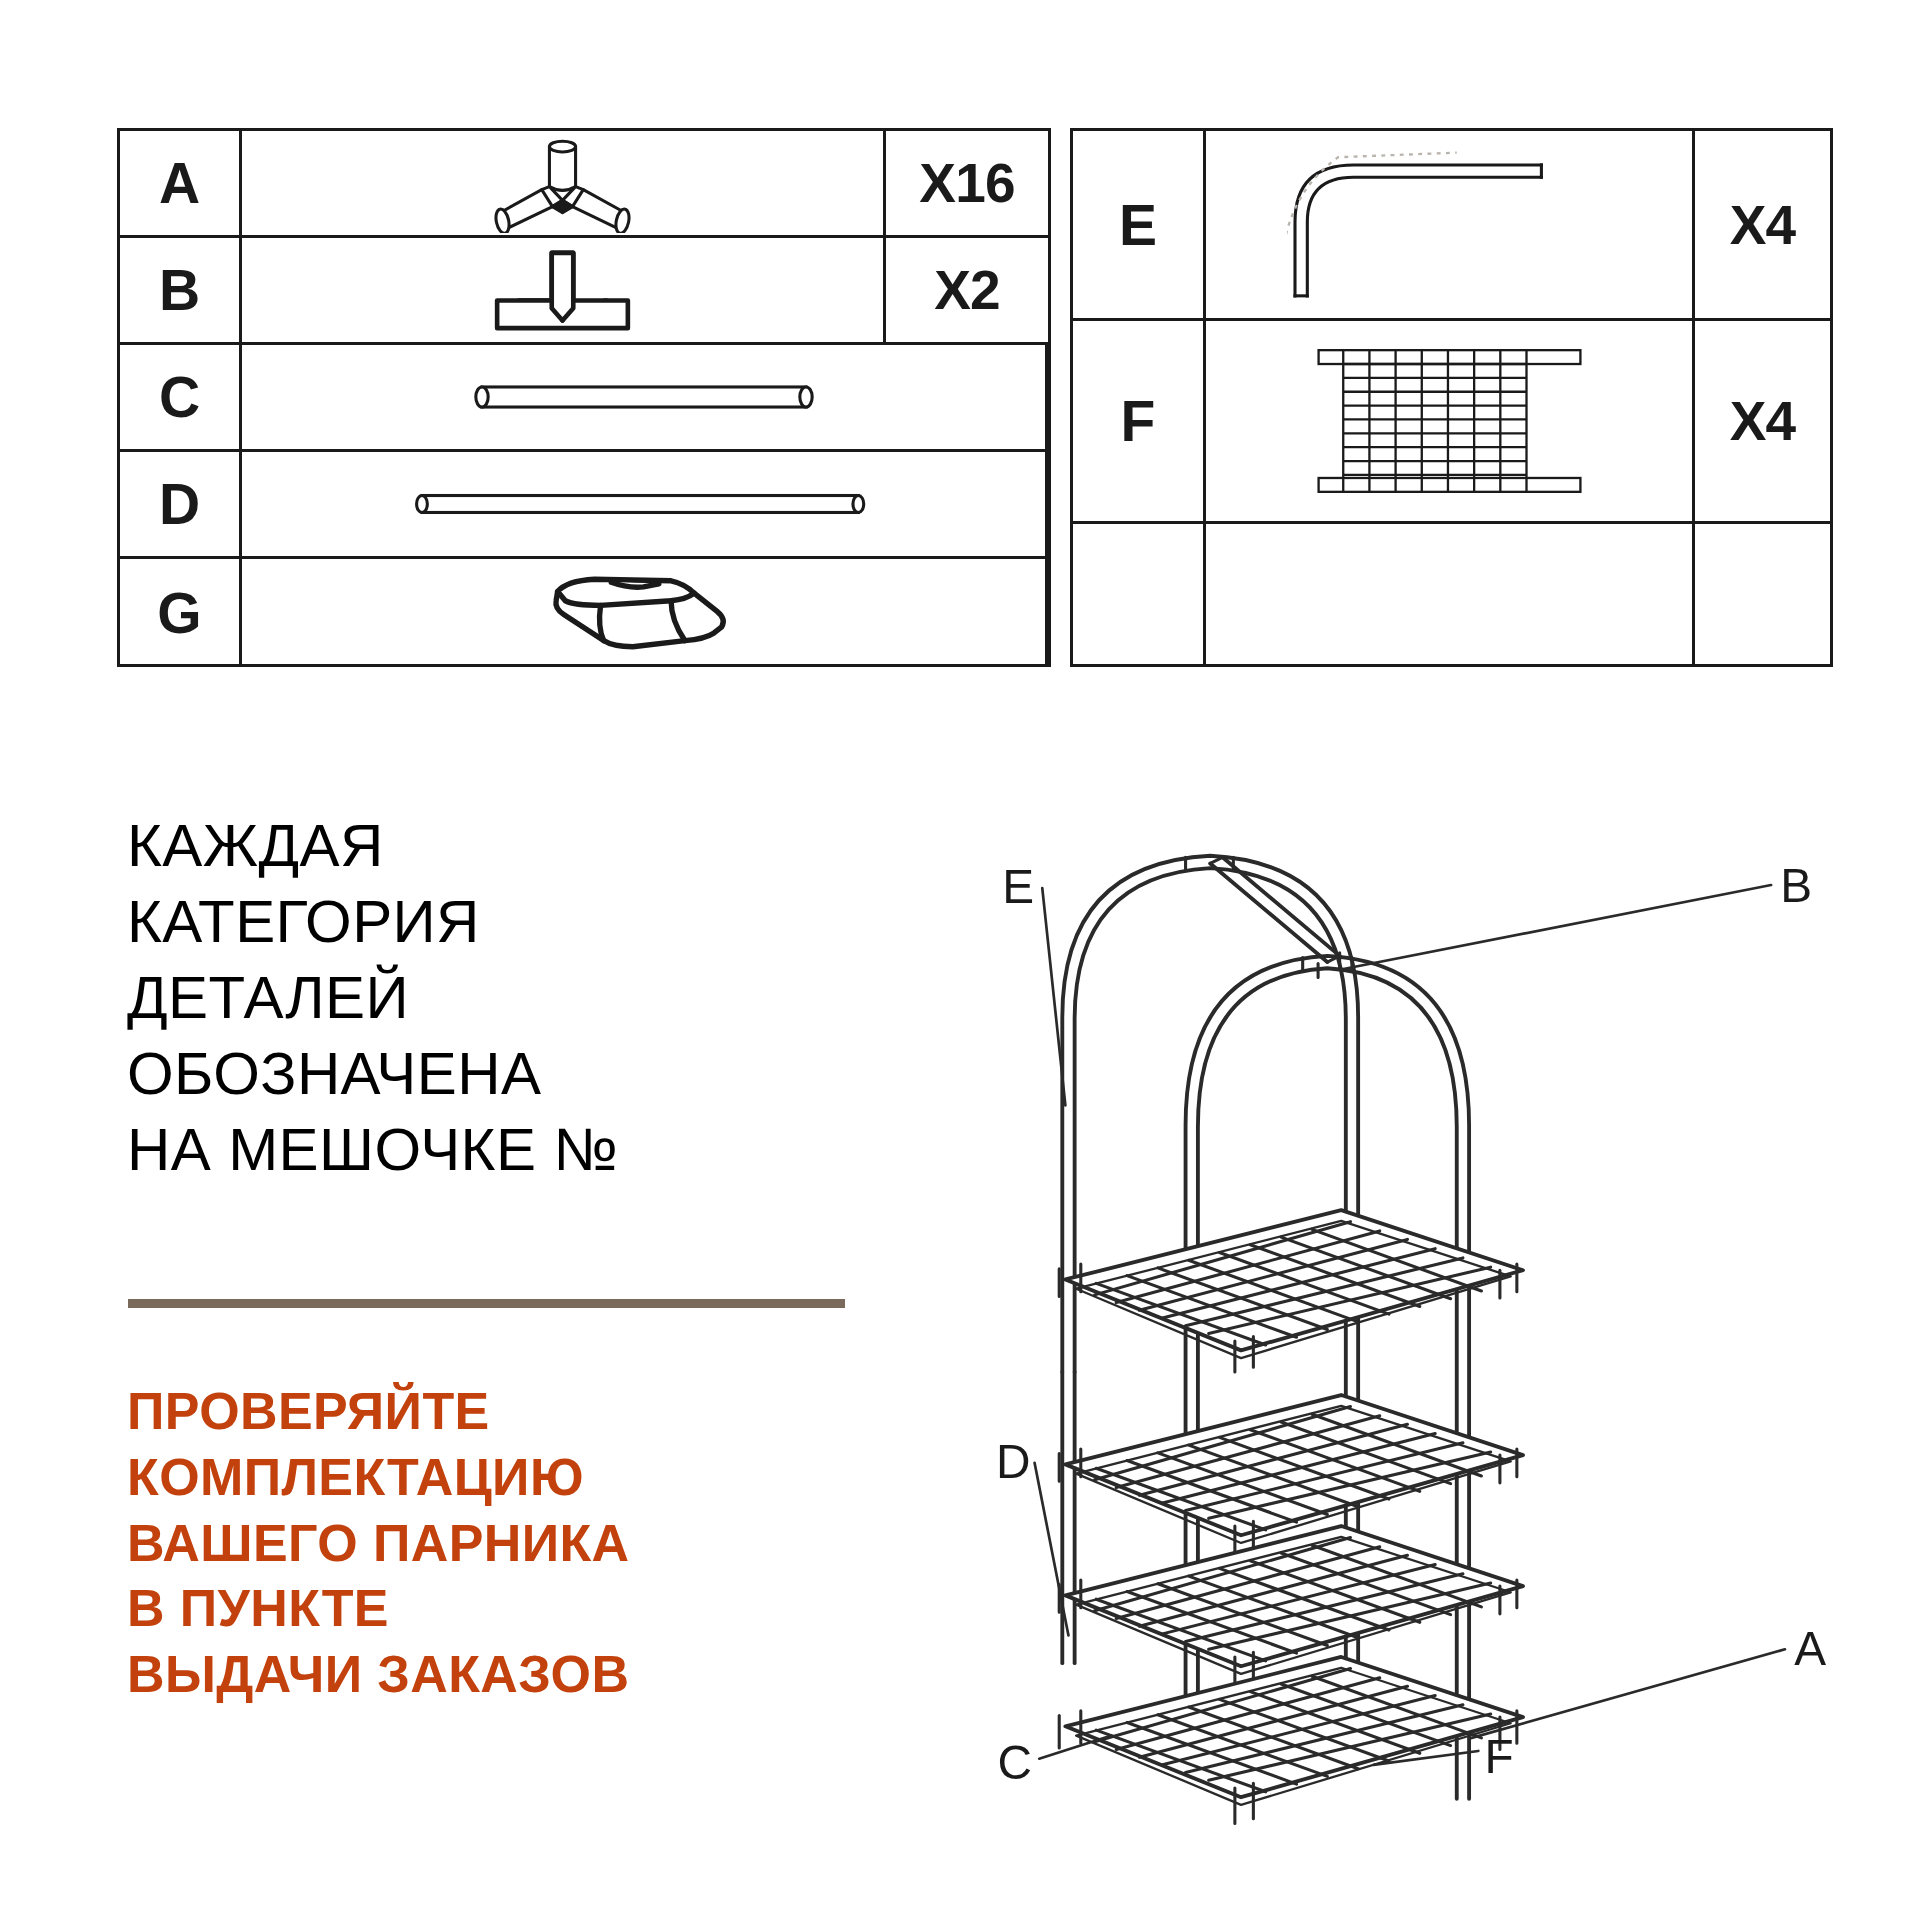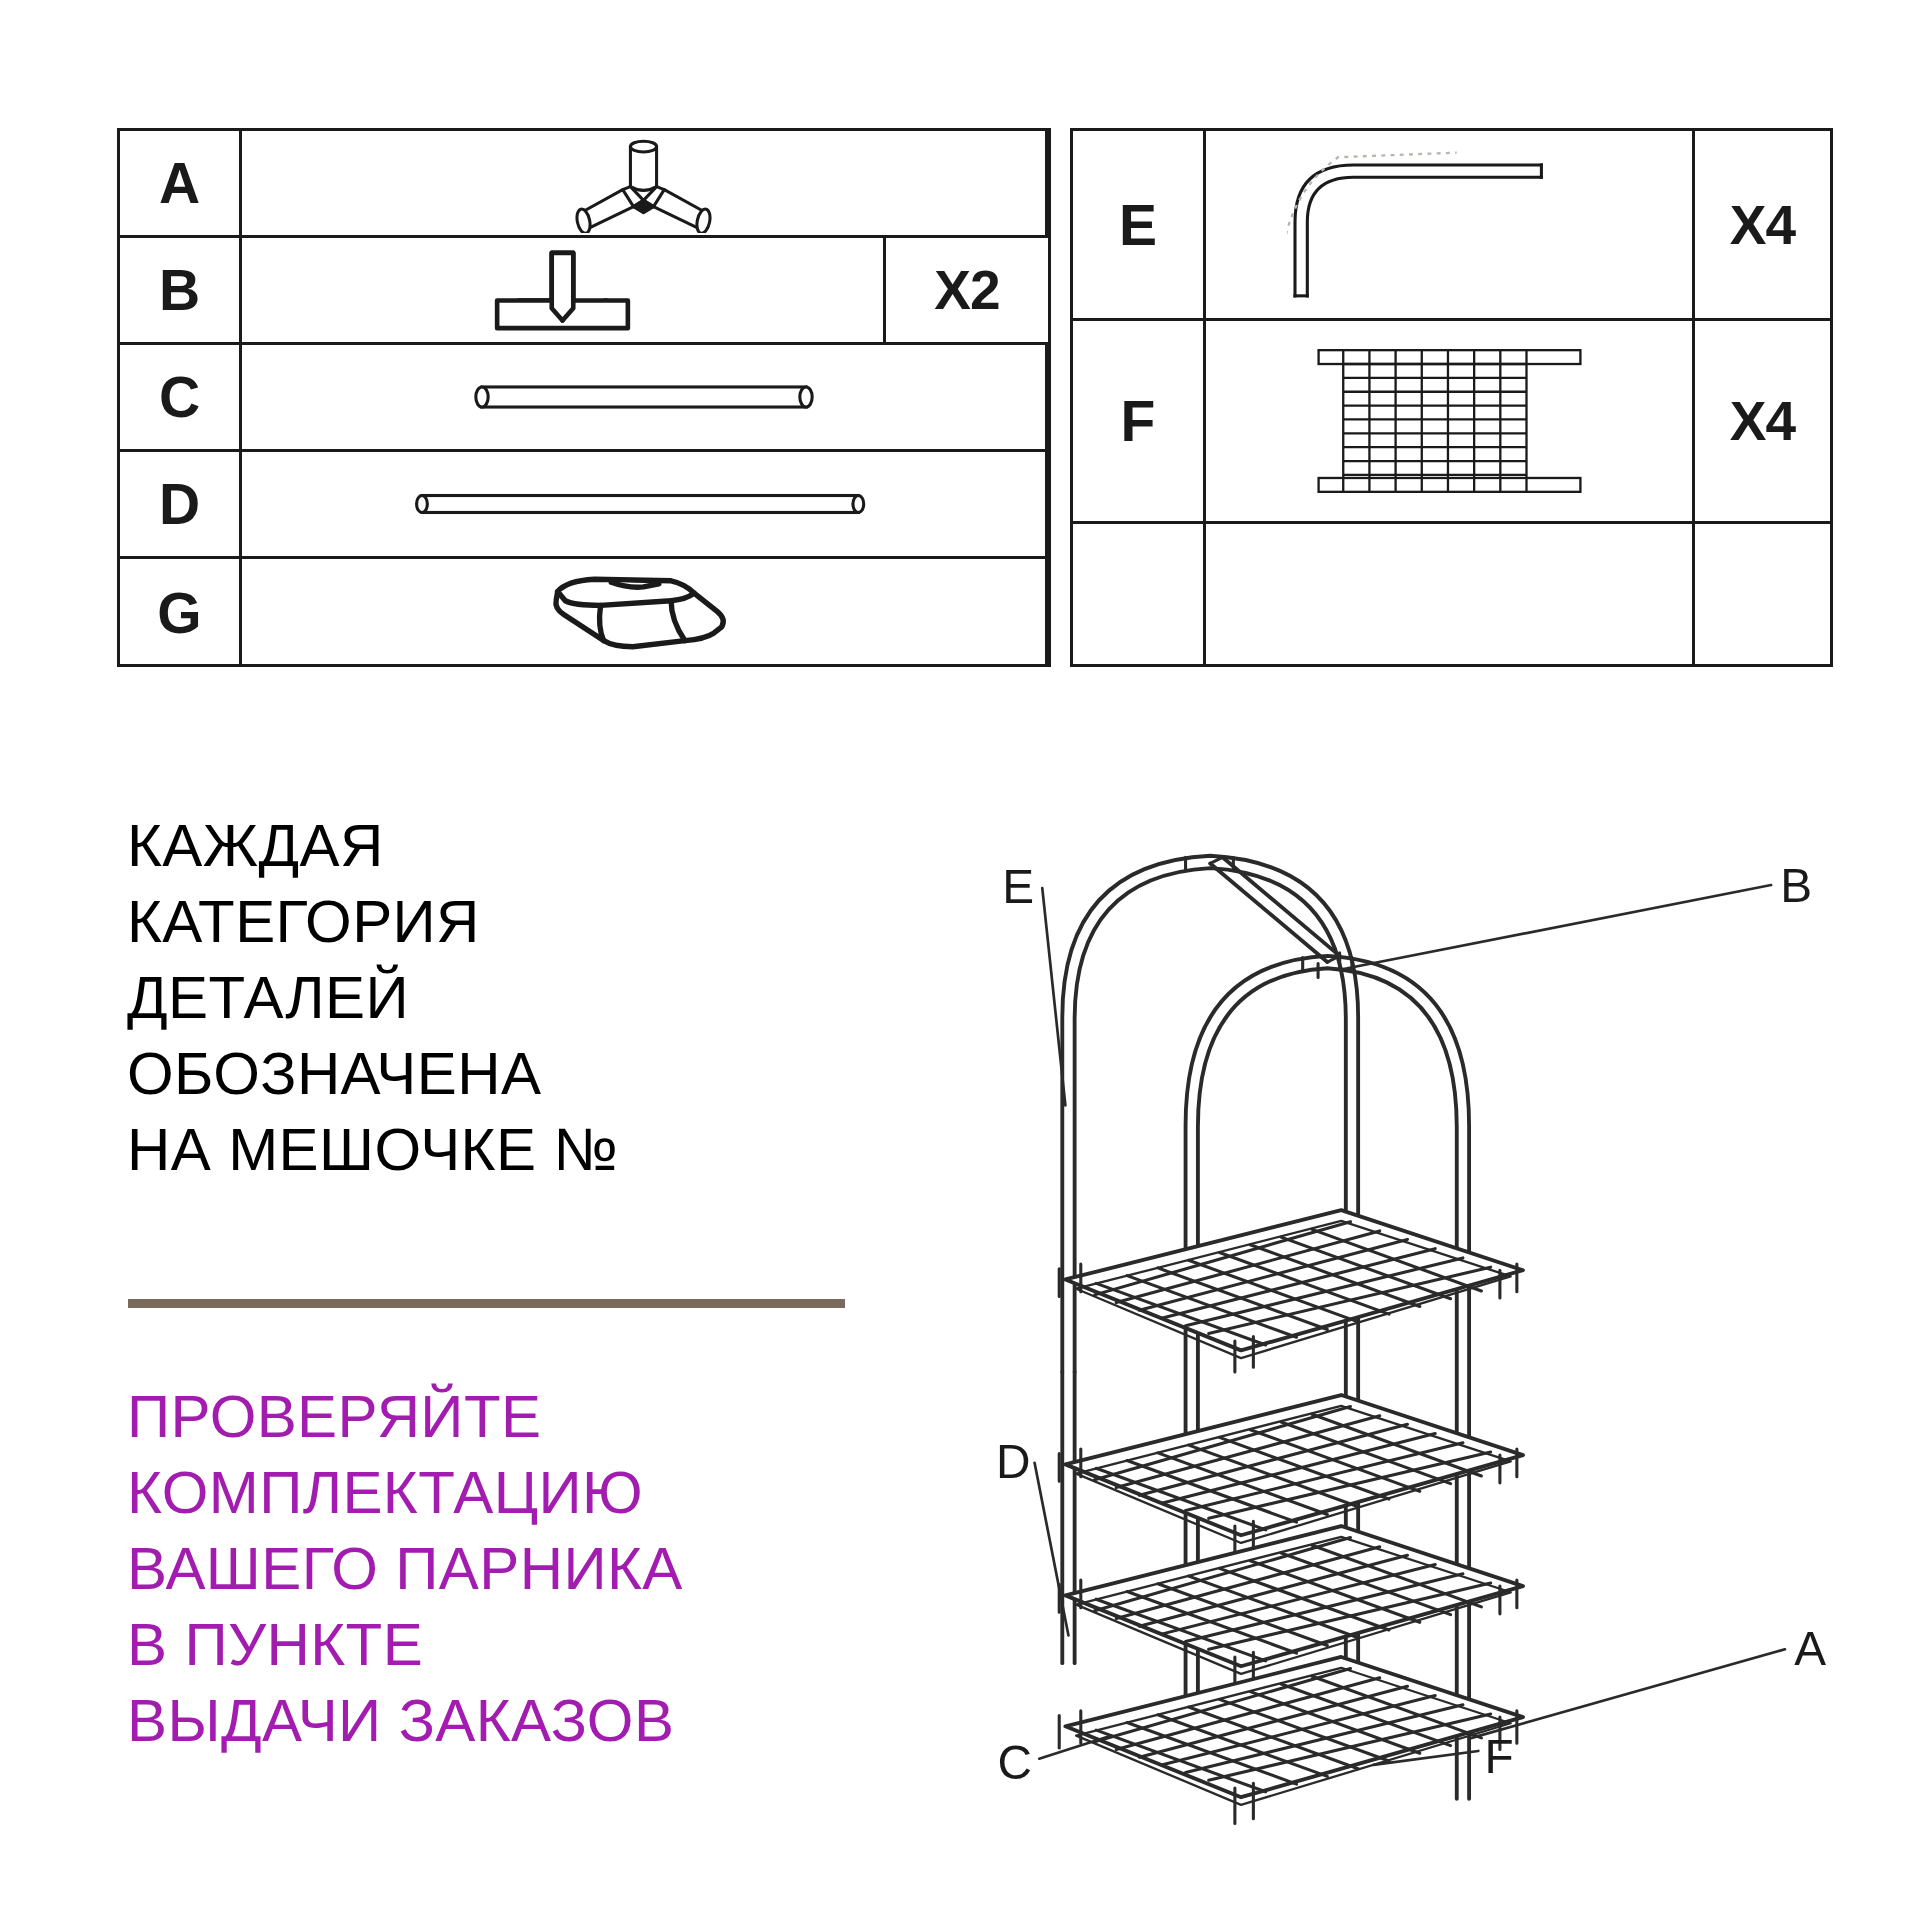--- a/index.html
+++ b/index.html
@@ -117,24 +117,24 @@
     height: 8.5px;
     background: #796a5b;
   }
   #subline-block {
     position: absolute;
     left: 127px;
     top: 1379px;
     width: 886px;
   }
   .subline {
-    color: #a21caf;
-    font-size: 60px;
+    color: #c2410c;
+    font-size: 52px;
     line-height: 1.265;
-    font-weight: 400;
+    font-weight: 700;
     letter-spacing: 0.4px;
     margin: 0;
     white-space: pre-line;
   }
 
   
   #rack-diagram {
     position: absolute;
     left: 979px;
     top: 771px;
@@ -170,20 +170,21 @@
 
             <path d="M230 104 L172 72 Q156 78 158 94 L216 122 Q232 118 230 104 Z"></path>
             <ellipse cx="223" cy="113" rx="8" ry="16" transform="rotate(12 223 113)"></ellipse>
 
             <path d="M128 68 L118 72 L132 94 L145 86 Z"></path>
             <path d="M162 68 L172 72 L158 94 L145 86 Z"></path>
             <path d="M132 94 L145 86 L158 94 L145 102 Z" fill="#1a1a1a"></path>
           </g>
         </svg>
       </div>
+      <div class="cell-qty">X16</div>
     </div>
 
     <div class="parts-row">
       <div class="cell-letter">B</div>
       <div class="cell-figure">
         <svg class="fig-svg" width="223" height="91" viewBox="0 0 290 118">
           <g fill="#ffffff" stroke="#1a1a1a" stroke-width="6" stroke-linejoin="round">
             <path d="M131 10 L159 10 L159 82 L145 98 L131 82 Z"></path>
             <path d="M88 72 L131 72 L131 94 L200 94 L200 72 L202 72 L202 94 L88 94 Z" fill="none"></path>
             <path d="M60 72 L131 72 L145 98 L159 72 L230 72 L230 108 L60 108 Z"></path>

